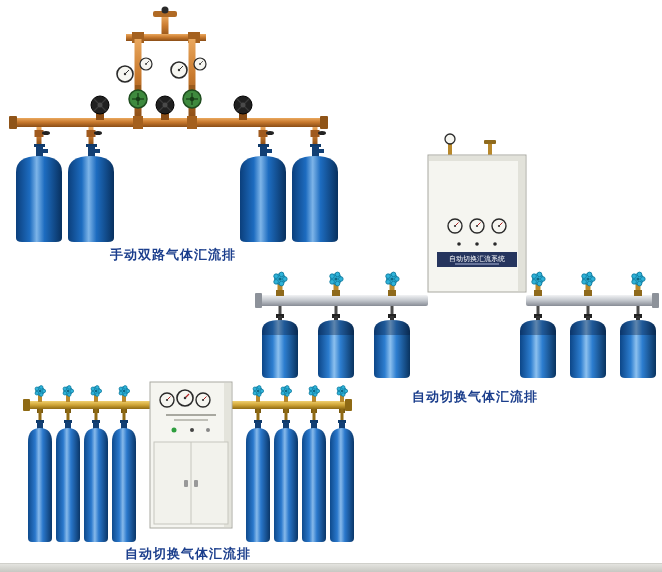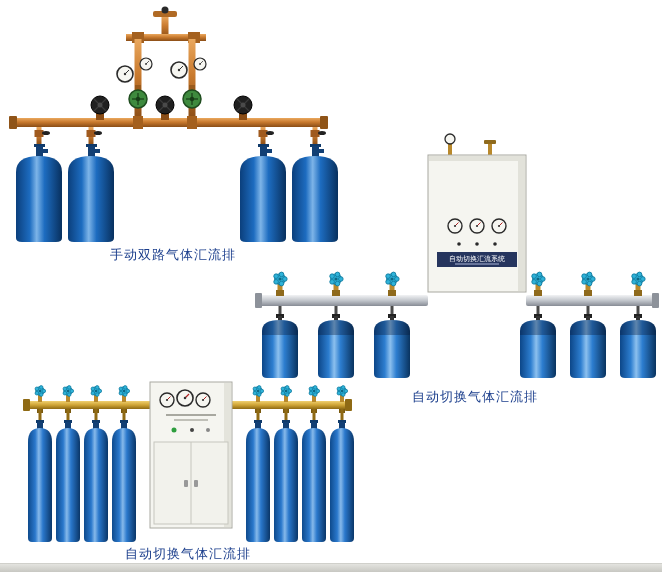--- a/index.html
+++ b/index.html
@@ -12,21 +12,21 @@
   }
   .stage{position:absolute;left:0;top:0;width:662px;height:572px;background:#fff}
   .product-svg{position:absolute;display:block}
   #svg-manual{left:8px;top:6px}
   #svg-auto-cabinet{left:252px;top:132px}
   #svg-auto-floor{left:18px;top:376px}
   .caption{
     position:absolute;
     text-align:center;
     font-size:13px;
-    font-weight:normal;
+    font-weight:bold;
     color:#1b3e8c;
     letter-spacing:1px;
     white-space:nowrap;
   }
   #caption-1{left:8px;width:330px;top:246px}
   #caption-2{left:310px;width:330px;top:388px}
   #caption-3{left:18px;width:340px;top:545px}
   .footer-strip{
     position:absolute;left:0;right:0;bottom:0;height:9px;
     background:linear-gradient(#e3e3df,#c7c7c2);

